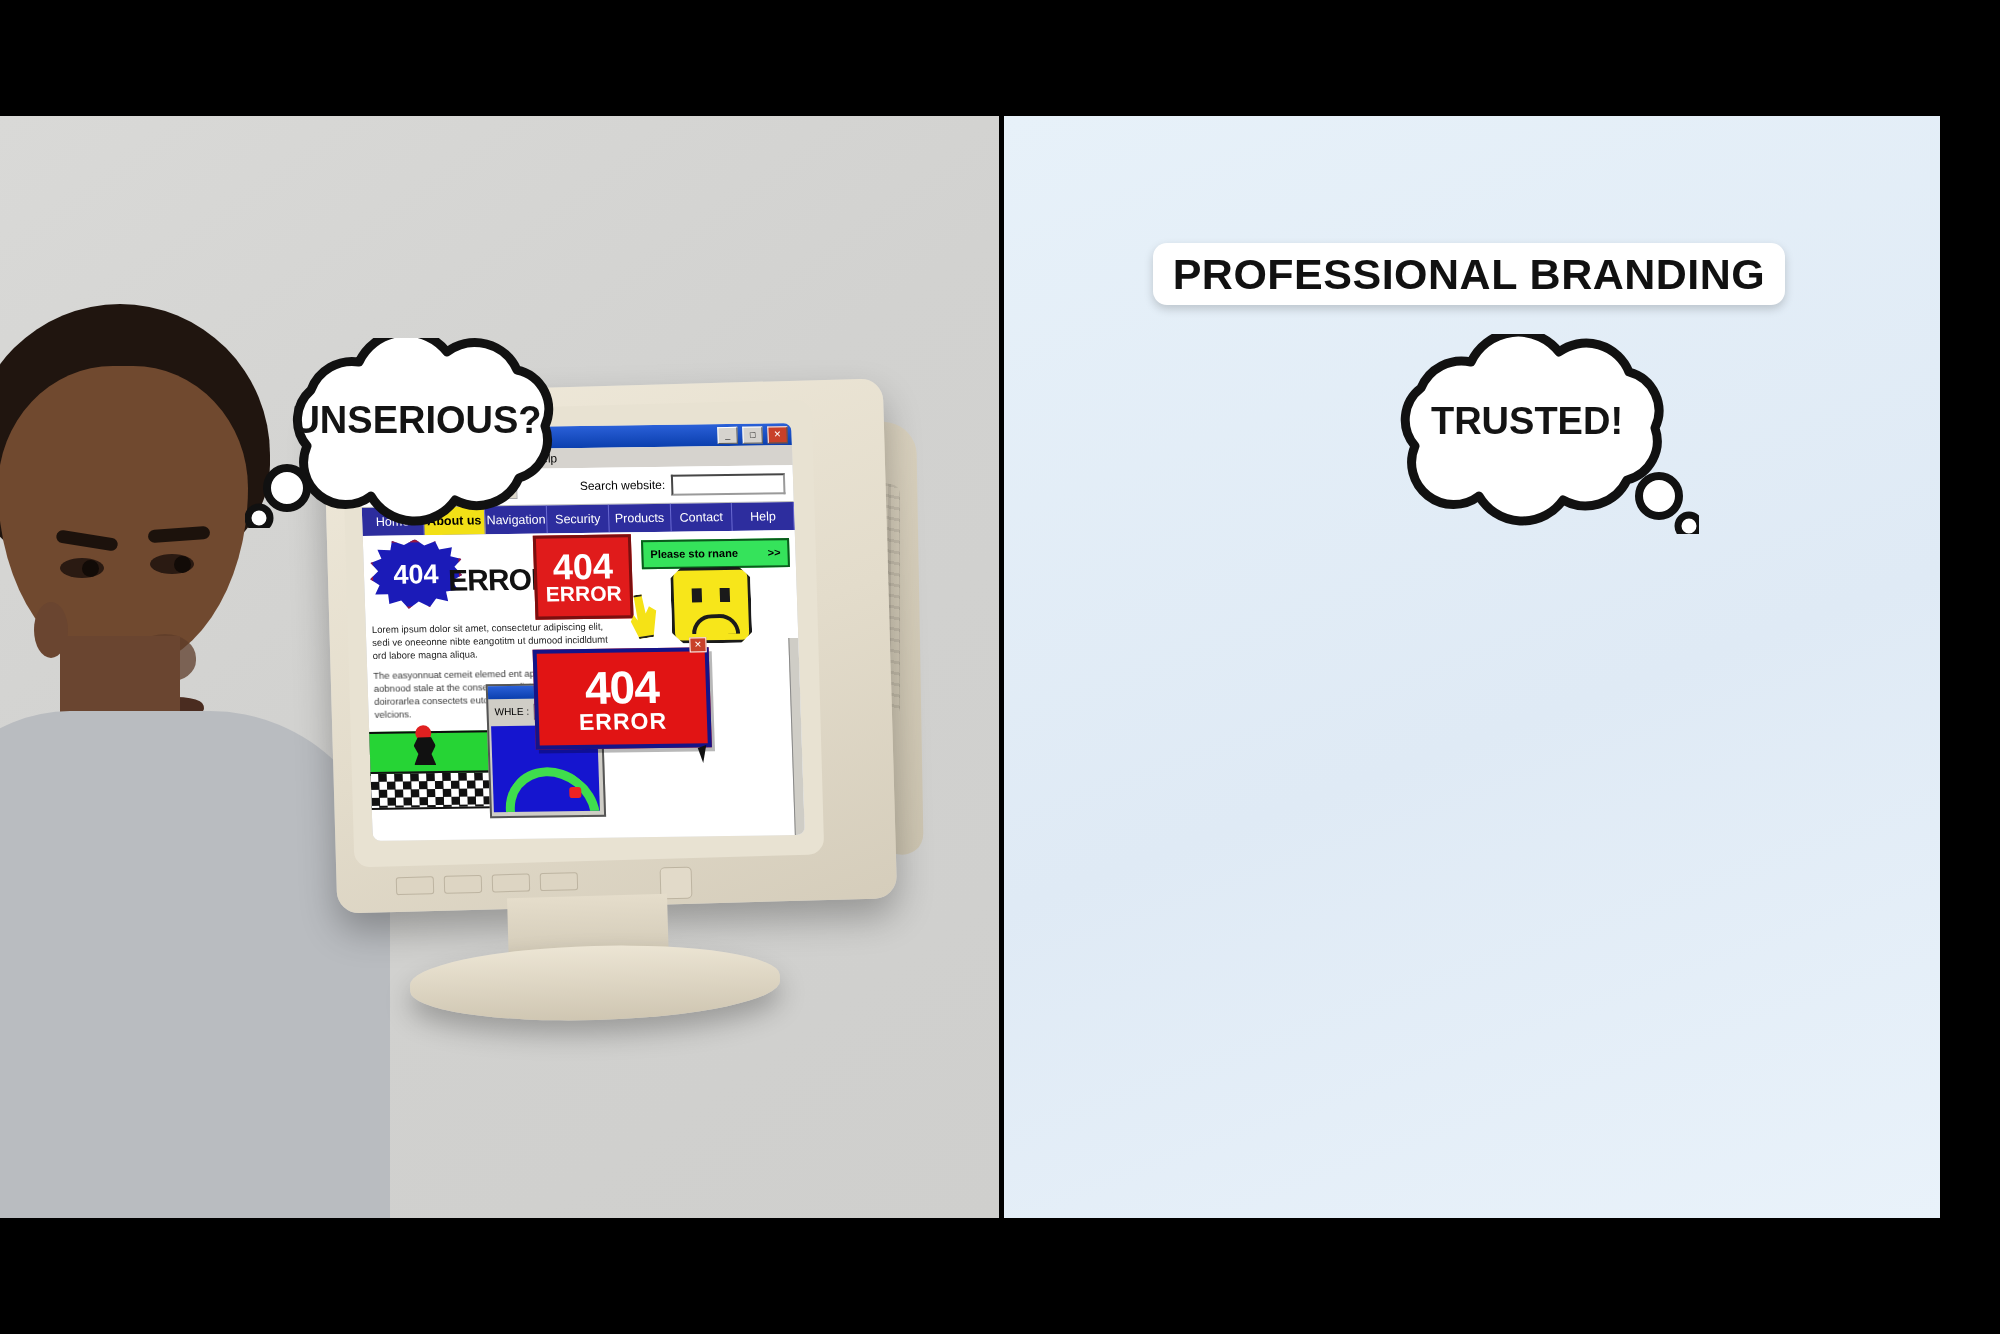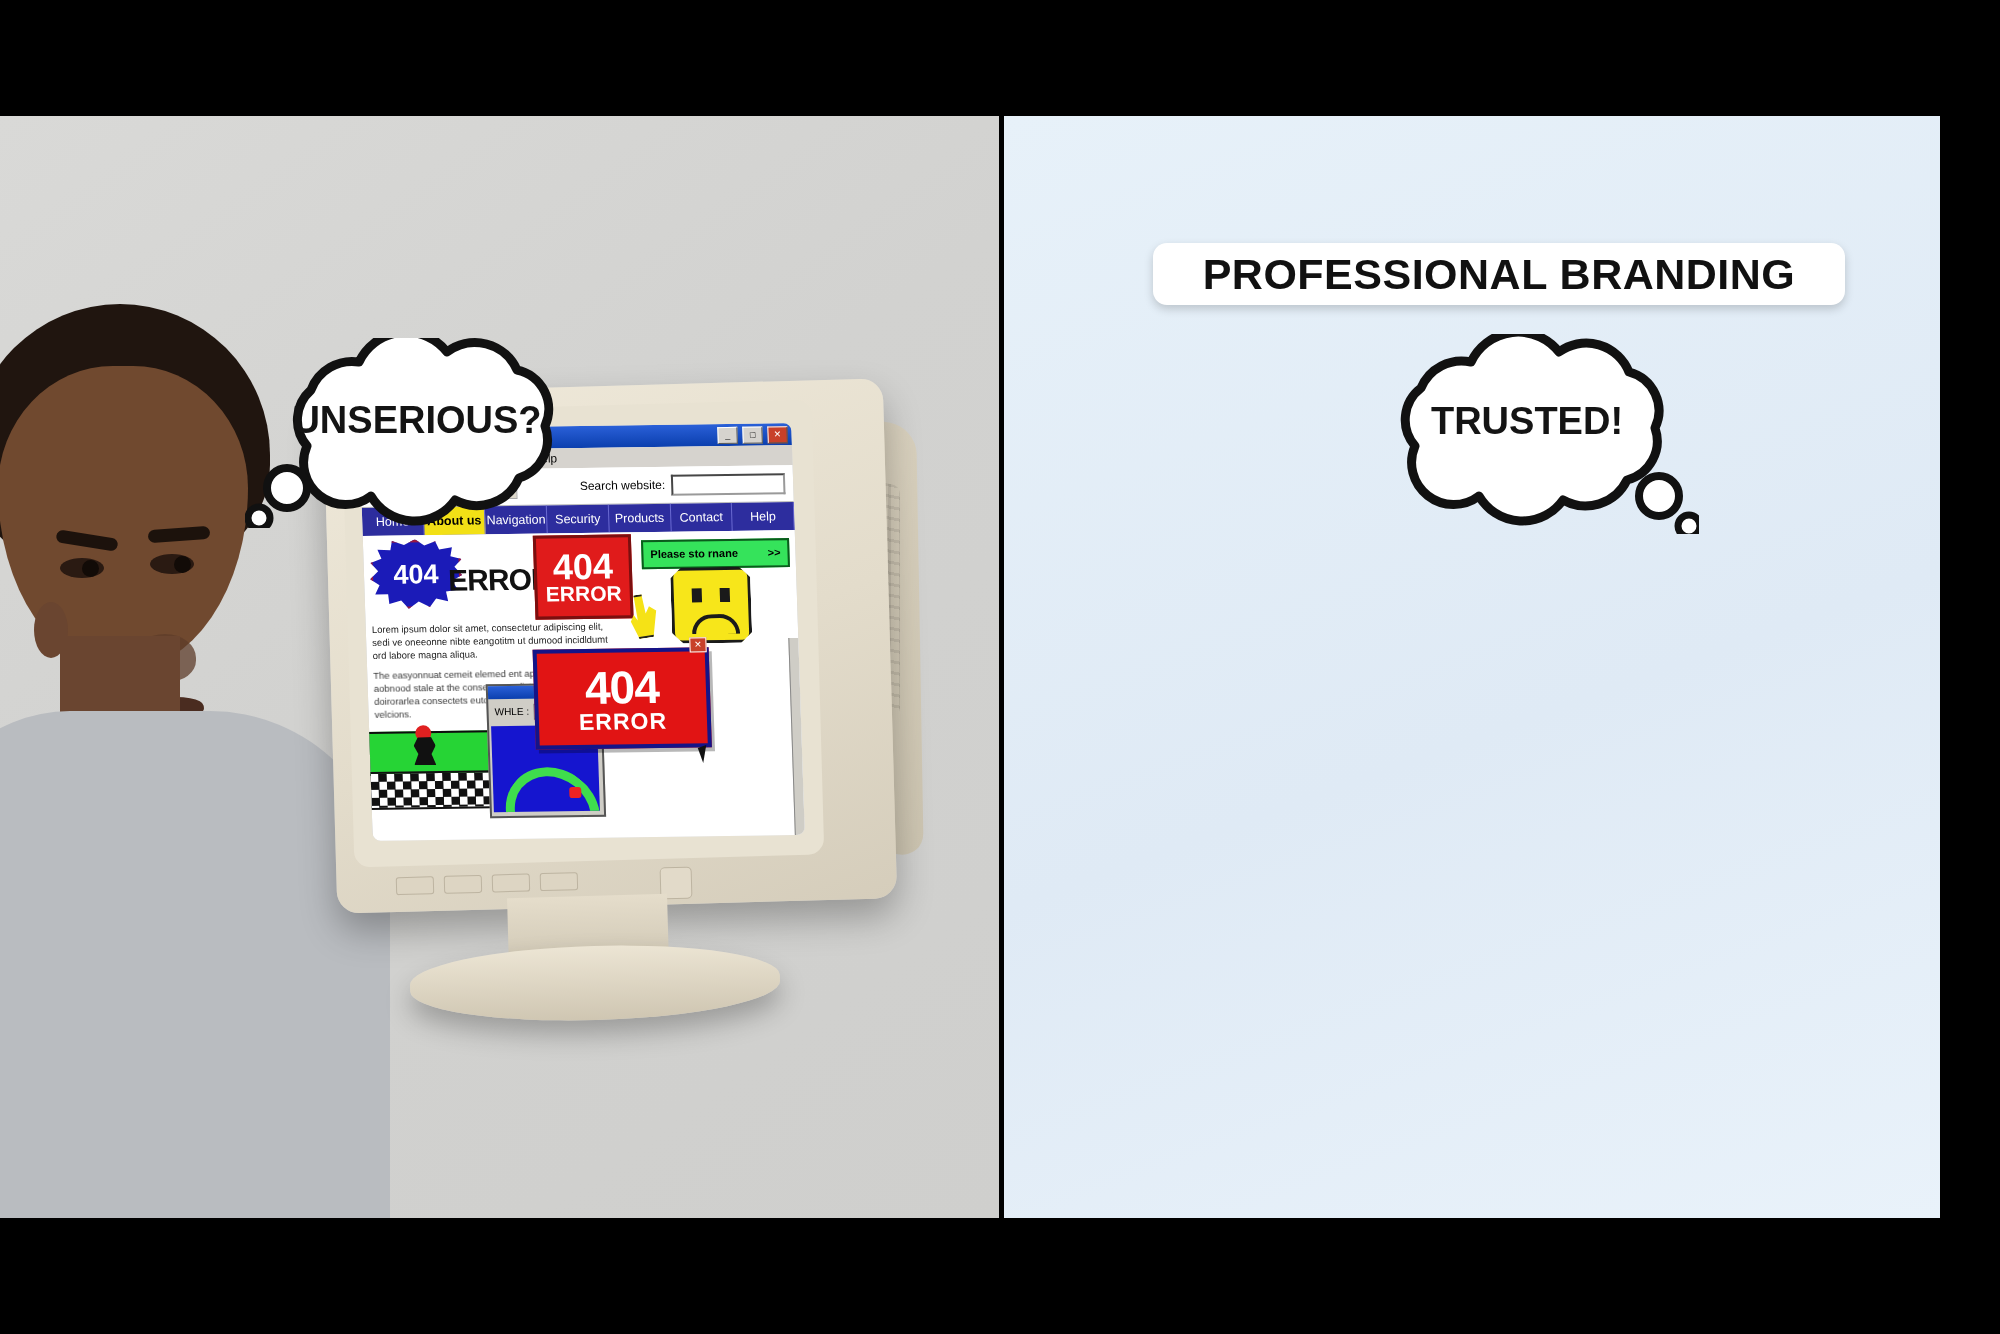--- a/index.html
+++ b/index.html
@@ -14,21 +14,21 @@
   #left-half{left:0;width:1000px;background:linear-gradient(145deg,#d9d9d7 0%,#d2d2d0 45%,#cfcfcd 100%);}
   #right-half{left:1004px;width:936px;background:linear-gradient(160deg,#e7f1f9 0%,#dfeaf5 55%,#e9f2fa 100%);}
   #divider{position:absolute;left:999px;top:0;width:5px;height:1102px;background:#000;z-index:40;}
 
   
   .pill{position:absolute;background:#fff;border-radius:14px;
         box-shadow:0 4px 10px rgba(0,0,0,.18);
         display:flex;align-items:center;justify-content:center;
         font-weight:700;letter-spacing:.5px;color:#111;z-index:30;}
   #pill-left{left:163px;top:127px;width:665px;height:62px;font-size:43px;}
-  #pill-right{left:1153px;top:127px;width:692px;height:62px;font-size:43px;}
+  #pill-right{left:1153px;top:127px;width:632px;height:62px;font-size:43px;}
 
   
   .person{position:absolute;}
   #woman-left{left:-60px;top:140px;width:520px;height:962px;}
   .hair-l{position:absolute;left:30px;top:48px;width:300px;height:270px;border-radius:52% 52% 42% 42%/58% 58% 42% 42%;background:#20150f;}
   .face-l{position:absolute;left:58px;top:110px;width:250px;height:305px;border-radius:46% 46% 50% 50%/40% 40% 60% 60%;background:#70492f;}
   .neck-l{position:absolute;left:120px;top:380px;width:120px;height:110px;background:#6a4530;}
   .body-l{position:absolute;left:-20px;top:455px;width:470px;height:650px;border-radius:150px 180px 0 0;background:#b9bcc0;}
   .brow-l{position:absolute;width:62px;height:13px;border-radius:7px;background:#1c120c;}
   .eye-l{position:absolute;width:44px;height:20px;border-radius:50%;background:#2a1a12;}

